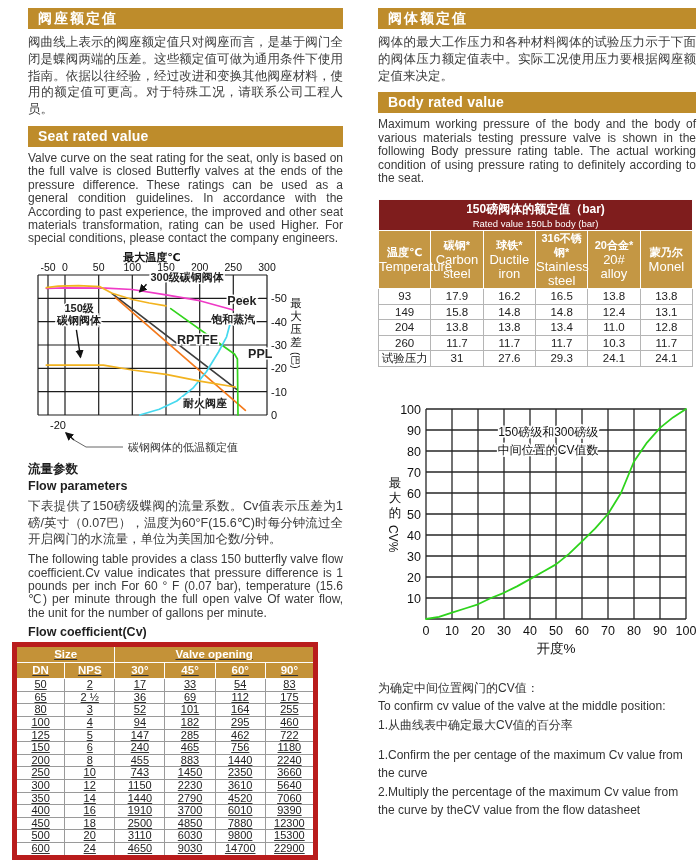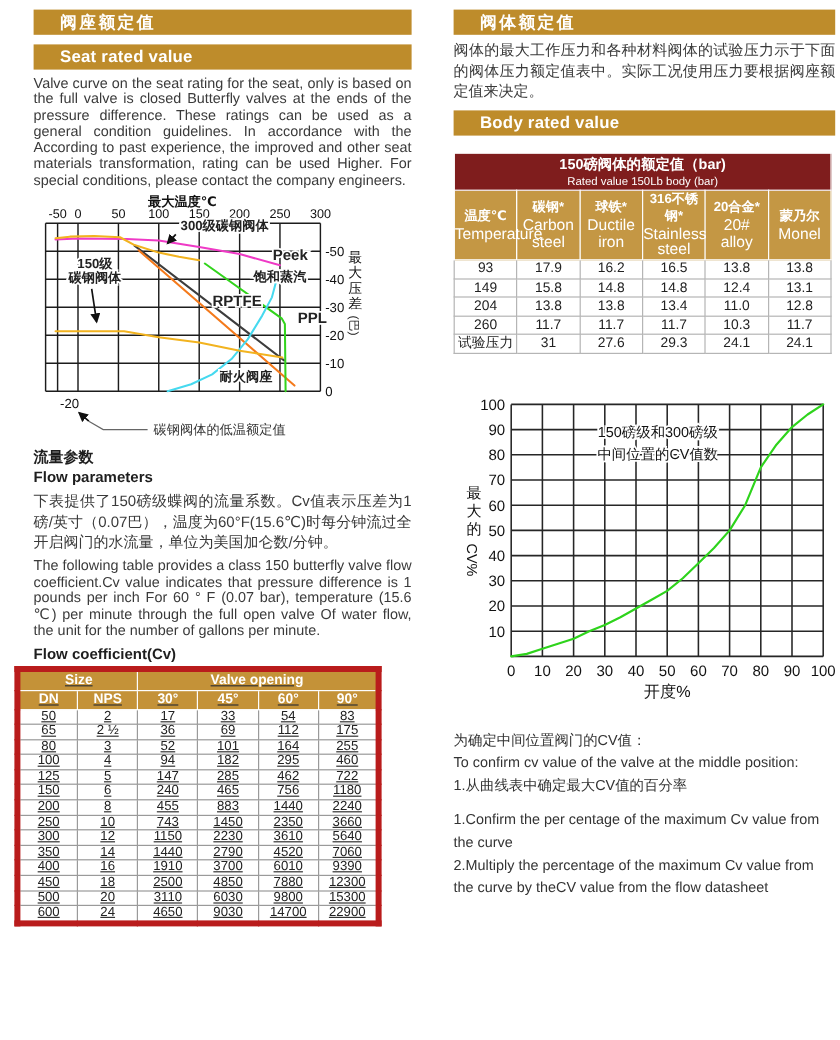--- a/index.html
+++ b/index.html
@@ -2,21 +2,21 @@
 <html><head>
 <meta charset="utf-8">
 <style>
   html,body{margin:0;padding:0;background:#fff;}
   body{width:700px;height:867px;font-family:"Liberation Sans","DejaVu Sans",sans-serif;color:#333;}
   .page{position:relative;width:700px;height:867px;overflow:hidden;background:#fff;}
   .col{position:absolute;top:0;}
   .col-left{left:28px;width:315px;}
   .col-right{left:378px;width:318px;}
   .bar{margin-top:8px;height:21px;background:#be8c2b;color:#fff;font-size:14px;font-weight:bold;
-       line-height:21px;padding-left:22px;letter-spacing:2px;}
+       line-height:21px;padding-left:10px;letter-spacing:2px;}
   .bar.en{letter-spacing:0.2px;}
   p.cn{font-size:12.5px;line-height:1.34;text-align:justify;margin:5px 0;color:#3a3a3a;}
   p.en{font-size:12px;line-height:1.12;text-align:justify;margin:5px 0;color:#3a3a3a;}
   .mini{font-weight:bold;font-size:12.5px;margin:1px 0;color:#1e1e1e;}
   svg text{font-family:"Liberation Sans","DejaVu Sans",sans-serif;}
   
   .cvtable{border-collapse:collapse;table-layout:fixed;width:306px;margin:3px 0 0 -16px;border:5px solid #b91c1c;text-decoration:underline;}
   .cvtable th{background:#c49238;color:#fff;font-weight:bold;font-size:11.5px;border:1px solid #fdfdfd;
               height:15px;padding:0;line-height:15px;}
   .cvtable td{font-size:11px;text-align:center;border:1px solid #9a9a9a;height:11.6px;line-height:11.6px;
@@ -36,20 +36,21 @@
   .note-line{white-space:nowrap;}
   .note-spacer{height:11px;}
 </style>
 </head>
 <body>
 
 <div class="page">
 
   <div class="col col-left">
     <div class="bar">阀座额定值</div>
+    <p class="cn">阀曲线上表示的阀座额定值只对阀座而言，是基于阀门全闭是蝶阀两端的压差。这些额定值可做为通用条件下使用指南。依据以往经验，经过改进和变换其他阀座材料，使用的额定值可更高。对于特殊工况，请联系公司工程人员。</p>
     <div class="bar en">Seat rated value</div>
     <p class="en">Valve curve on the seat rating for the seat, only is based on the full valve is closed Butterfly valves at the ends of the pressure difference. These ratings can be used as a general condition guidelines. In accordance with the According to past experience, the improved and other seat materials transformation, rating can be used Higher. For special conditions, please contact the company engineers.</p>
 
     <svg id="seat-chart" width="315" height="205" viewBox="0 0 315 205">
         <defs>
           <marker id="ah1" markerWidth="7" markerHeight="7" refX="5" refY="3" orient="auto">
             <path d="M0,0 L6,3 L0,6 Z" fill="#111"></path>
           </marker>
         </defs>
         <g stroke="#1c1c1c" stroke-width="1.2">
@@ -248,20 +249,21 @@
             <td>22900</td>
           </tr>
         </tbody>
     </table>
   </div>
 
   <div class="col col-right">
     <div class="bar">阀体额定值</div>
     <p class="cn">阀体的最大工作压力和各种材料阀体的试验压力示于下面的阀体压力额定值表中。实际工况使用压力要根据阀座额定值来决定。</p>
     <div class="bar en">Body rated value</div>
+    <p class="en">Maximum working pressure of the body and the body of various materials testing pressure valve is shown in the following Body pressure rating table. The actual working condition of using pressure rating to definitely according to the seat.</p>
 
     <table class="bodytable">
       <thead>
         <tr class="title-row">
           <th colspan="6">
             <div class="tcn">150磅阀体的额定值（bar)</div>
             <div class="ten">Rated value 150Lb body (bar)</div>
           </th>
         </tr>
         <tr class="head-row">

